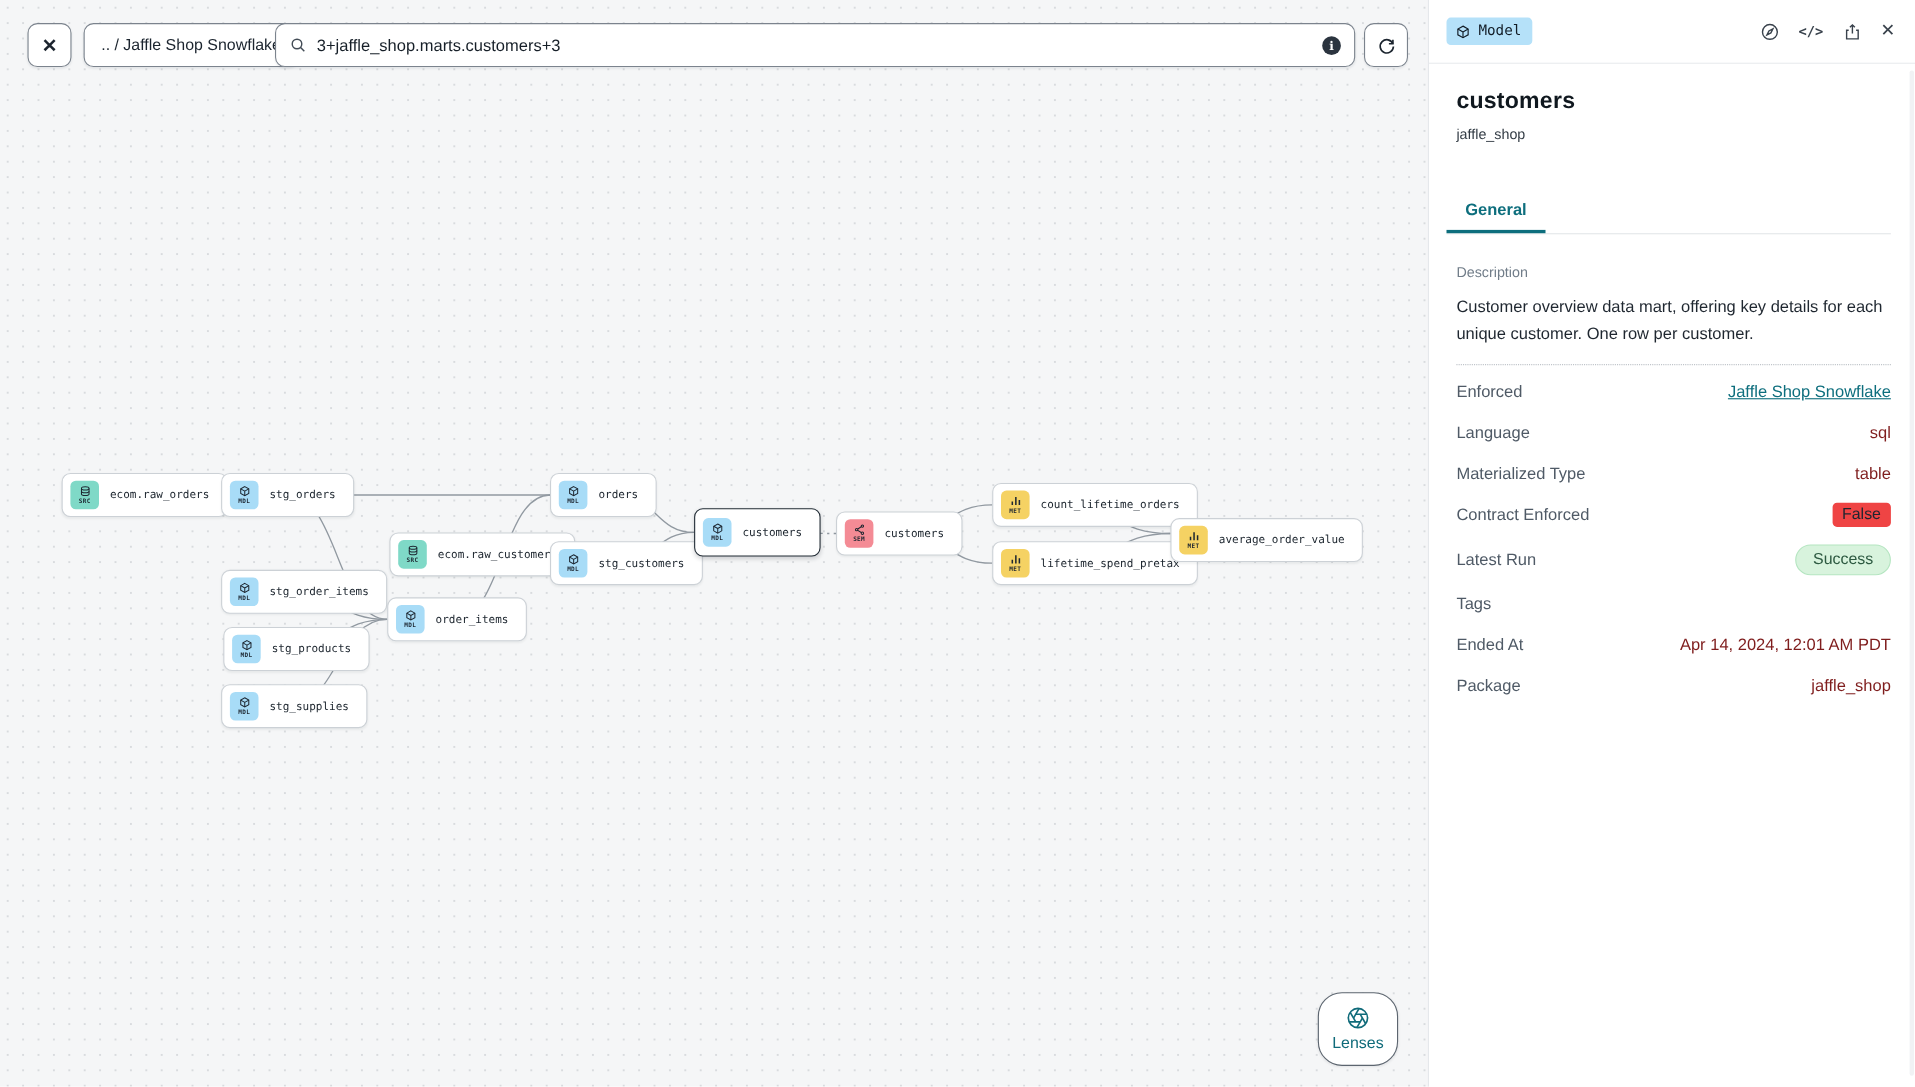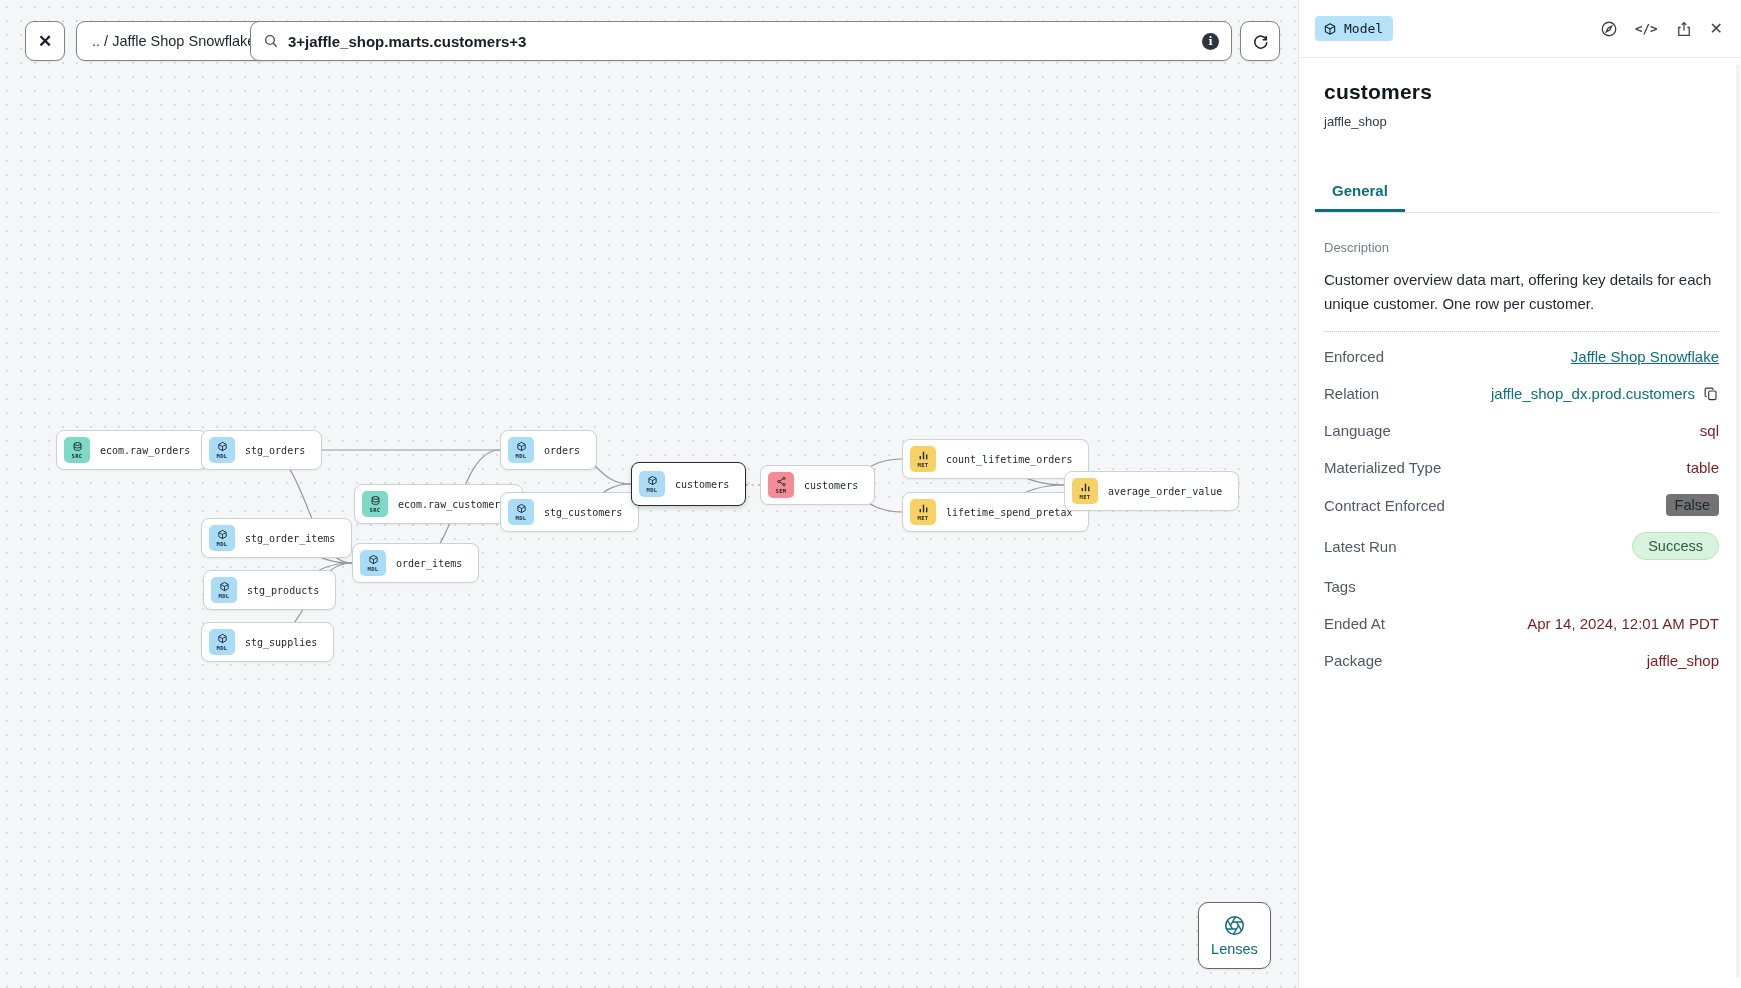--- a/index.html
+++ b/index.html
@@ -43,34 +43,34 @@
     border:1px solid #7b838d; border-radius:9px;
     display:flex; align-items:center; box-shadow:0 1px 2px rgba(20,30,40,.07);
   }
   .btn-sq { width:40px; justify-content:center; cursor:pointer; }
   .close-x { font-size:17px; font-weight:700; color:#1b242e; line-height:1; }
   .crumb { left:76px; padding:0 15px; font-size:14.5px; color:#1b242e; cursor:pointer; }
   .searchbox { left:250px; width:982px; padding:0 12px; gap:9px; }
   .searchbox svg { width:16px; height:16px; stroke:#434c56; stroke-width:2; fill:none; flex:0 0 16px; }
   .searchbox input {
     flex:1; border:none; outline:none; font-family:"Liberation Sans",sans-serif;
-    font-size:15px; color:#161f28; background:transparent;font-weight:bold;
+    font-size:15px; color:#161f28; background:transparent;
   }
   .info-dot {
     flex:0 0 17px; width:17px; height:17px; border-radius:50%; background:#2b343f;
     color:#fff; font:700 11px "DejaVu Serif", serif; display:flex; align-items:center;
     justify-content:center; cursor:pointer;
   }
   .refresh { left:1240px; }
   .refresh svg { width:19px; height:19px; stroke:#1b242e; stroke-width:1.9; fill:none; }
 
   
   .lenses {
     position:absolute; right:27px; bottom:19px; width:73px; height:67px;
-    background:#fff; border:1px solid #5c656f; border-radius:10px;
+    background:#fff; border:1px solid #5c656f; border-radius:22px;
     display:flex; flex-direction:column; align-items:center; justify-content:center; gap:5px;
     cursor:pointer; box-shadow:0 1px 2px rgba(20,30,40,.08);
   }
   .lenses svg { width:21px; height:21px; stroke:#106b7a; stroke-width:1.7; fill:none; }
   .lenses-label { font-size:14.5px; color:#106b7a; }
 
   
   .panel {
     position:absolute; left:1298px; top:0; width:443px; height:988px;
     background:#fff; border-left:1px solid #e3e6e9;
@@ -111,21 +111,21 @@
     display:flex; align-items:center; justify-content:space-between;
     padding:8px 0; min-height:37px; font-size:15px;
   }
   .frow .lbl { color:#4f5a66; }
   .frow .val { color:#7f1d1d; text-align:right; }
   .frow a.val { color:#0d6e7d; text-decoration:underline; cursor:pointer; }
   .frow .teal { color:#0d6e7d; }
   .valwrap { display:flex; align-items:center; gap:8px; }
   .copy-btn { background:none; border:none; cursor:pointer; display:flex; padding:0; }
   .copy-btn svg { width:16px; height:16px; stroke:#2c3640; stroke-width:1.7; fill:none; }
-  .pill-gray { background:#737373; border-radius:4px; padding:3px 9px; font-size:14.5px; color:#1d2530; }
+  .pill-gray { background:#ef4444; border-radius:4px; padding:3px 9px; font-size:14.5px; color:#1d2530; }
   .pill-green {
     background:#d8f3dd; border:1px solid #b4e5c0; border-radius:999px;
     padding:5px 15px; font-size:14.5px; color:#2d5a41;
   }
 </style>
 </head>
 <body>
 
 <div class="app">
 
@@ -371,32 +371,20 @@
       <div class="section-label">Description</div>
       <p class="desc">Customer overview data mart, offering key details for each unique customer. One row per customer.</p>
       <hr class="dotted">
 
       <div id="fields">
           <div class="frow">
             <span class="lbl">Enforced</span>
             <a class="val">Jaffle Shop Snowflake</a>
           </div>
           <div class="frow">
-            <span class="lbl">Relation</span>
-            <span class="valwrap">
-              <span class="val teal">jaffle_shop_dx.prod.customers</span>
-              <button class="copy-btn">
-                <svg viewBox="0 0 24 24">
-                  <rect x="8.5" y="7.5" width="11" height="13" rx="2"></rect>
-                  <path d="M5.5 16H5a1.8 1.8 0 0 1-1.8-1.8V5A1.8 1.8 0 0 1 5 3.2h8.2A1.8 1.8 0 0 1 15 5v.6"></path>
-                </svg>
-              </button>
-            </span>
-          </div>
-          <div class="frow">
             <span class="lbl">Language</span>
             <span class="val">sql</span>
           </div>
           <div class="frow">
             <span class="lbl">Materialized Type</span>
             <span class="val">table</span>
           </div>
           <div class="frow">
             <span class="lbl">Contract Enforced</span>
             <span class="pill-gray">False</span>

